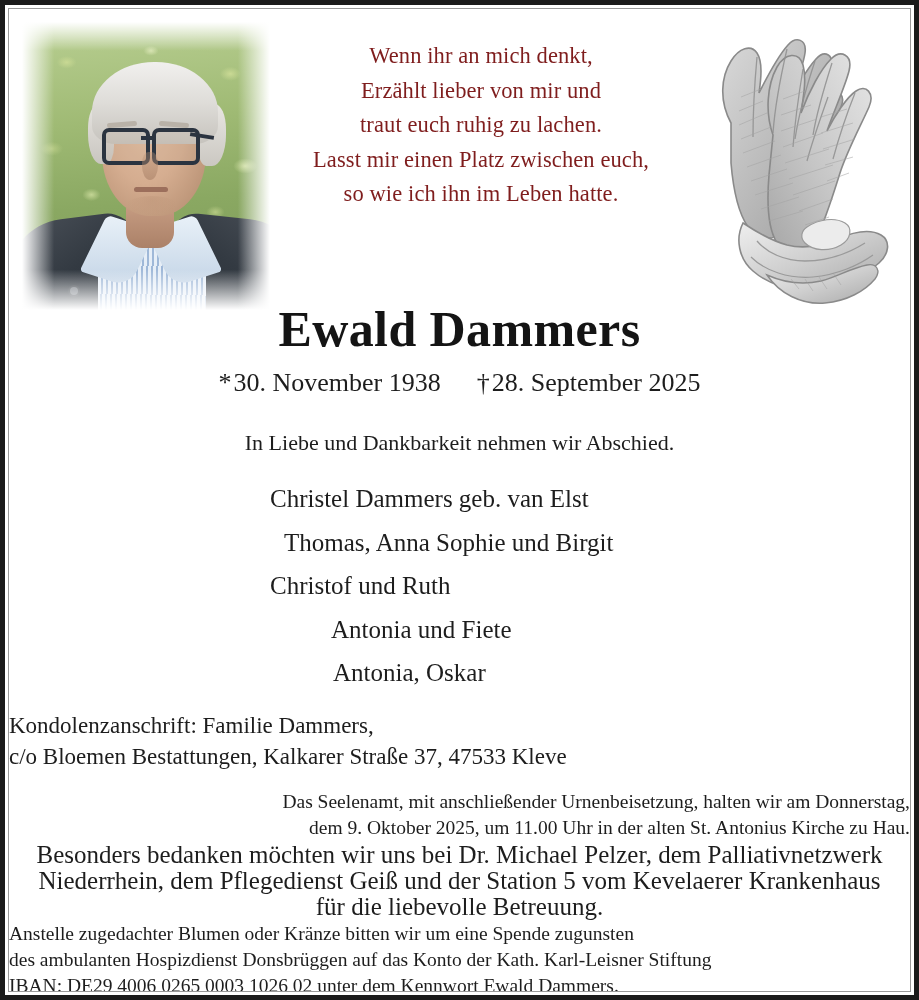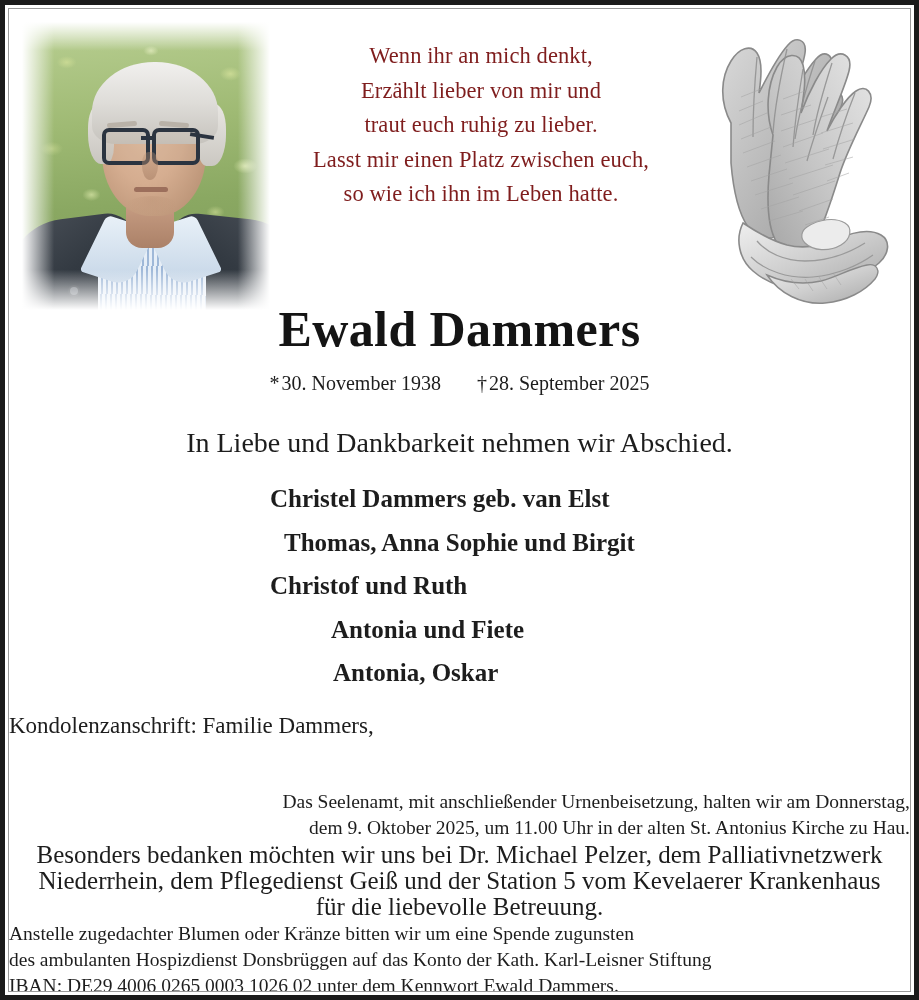--- a/index.html
+++ b/index.html
@@ -305,47 +305,47 @@
     font-weight: bold;
     color: #141414;
     letter-spacing: .4px;
   }
   .dates {
     position: absolute;
     left: 0;
     top: 357px;
     width: 901px;
     text-align: center;
-    font-size: 20px;
+    font-size: 26px;
     line-height: 34px;
     color: #1d1d1d;
   }
   .dates .date-birth { margin-right: 36px; }
   .dates .sym { letter-spacing: 2px; }
 
   .farewell {
     position: absolute;
     left: 0;
     top: 417px;
     width: 901px;
     text-align: center;
-    font-size: 28px;
+    font-size: 22px;
     line-height: 34px;
     color: #1d1d1d;
   }
   .mourners {
     position: absolute;
     left: 261px;
     top: 468px;
     width: 430px;
     font-size: 25px;
     line-height: 43.5px;
     color: #1d1d1d;
   }
-  .mourners div { white-space: nowrap; font-weight: bold; }
+  .mourners div { white-space: nowrap; }
   .mourners .ind-1 { padding-left: 14px; }
   .mourners .ind-2 { padding-left: 61px; }
   .mourners .ind-3 { padding-left: 63px; }
 
   .condolence {
     position: absolute;
     left: 0;
     top: 701px;
     width: 901px;
     text-align: left;
@@ -487,21 +487,21 @@
 
         <g stroke="#9d9d9d" stroke-width=".9" opacity=".5">
           <path d="M96 252 L104 262 M110 252 L118 264 M124 250 L132 262 M138 246 L146 258"></path>
         </g>
       </svg>
     </div>
 
     <div class="poem">
       <div>Wenn ihr an mich denkt,</div>
       <div>Erzählt lieber von mir und</div>
-      <div>traut euch ruhig zu lieber.</div>
+      <div>traut euch ruhig zu lachen.</div>
       <div>Lasst mir einen Platz zwischen euch,</div>
       <div>so wie ich ihn im Leben hatte.</div>
     </div>
 
     <div class="deceased-name">Ewald Dammers</div>
 
     <div class="dates">
       <span class="date-birth"><span class="sym">*</span><span>30. November 1938</span></span><span class="date-death"><span class="sym">†</span><span>28. September 2025</span></span>
     </div>
 
@@ -510,20 +510,21 @@
     <div class="mourners">
       <div>Christel Dammers geb. van Elst</div>
       <div class="ind-1">Thomas, Anna Sophie und Birgit</div>
       <div>Christof und Ruth</div>
       <div class="ind-2">Antonia und Fiete</div>
       <div class="ind-3">Antonia, Oskar</div>
     </div>
 
     <div class="condolence">
       <div>Kondolenzanschrift: Familie Dammers,</div>
+      <div>c/o Bloemen Bestattungen, Kalkarer Straße 37, 47533 Kleve</div>
     </div>
 
     <div class="service">
       <div>Das Seelenamt, mit anschließender Urnenbeisetzung, halten wir am Donnerstag,</div>
       <div>dem 9. Oktober 2025, um 11.00 Uhr in der alten St. Antonius Kirche zu Hau.</div>
     </div>
 
     <div class="thanks">
       <div>Besonders bedanken möchten wir uns bei Dr. Michael Pelzer, dem Palliativnetzwerk</div>
       <div>Niederrhein, dem Pflegedienst Geiß und der Station 5 vom Kevelaerer Krankenhaus</div>

